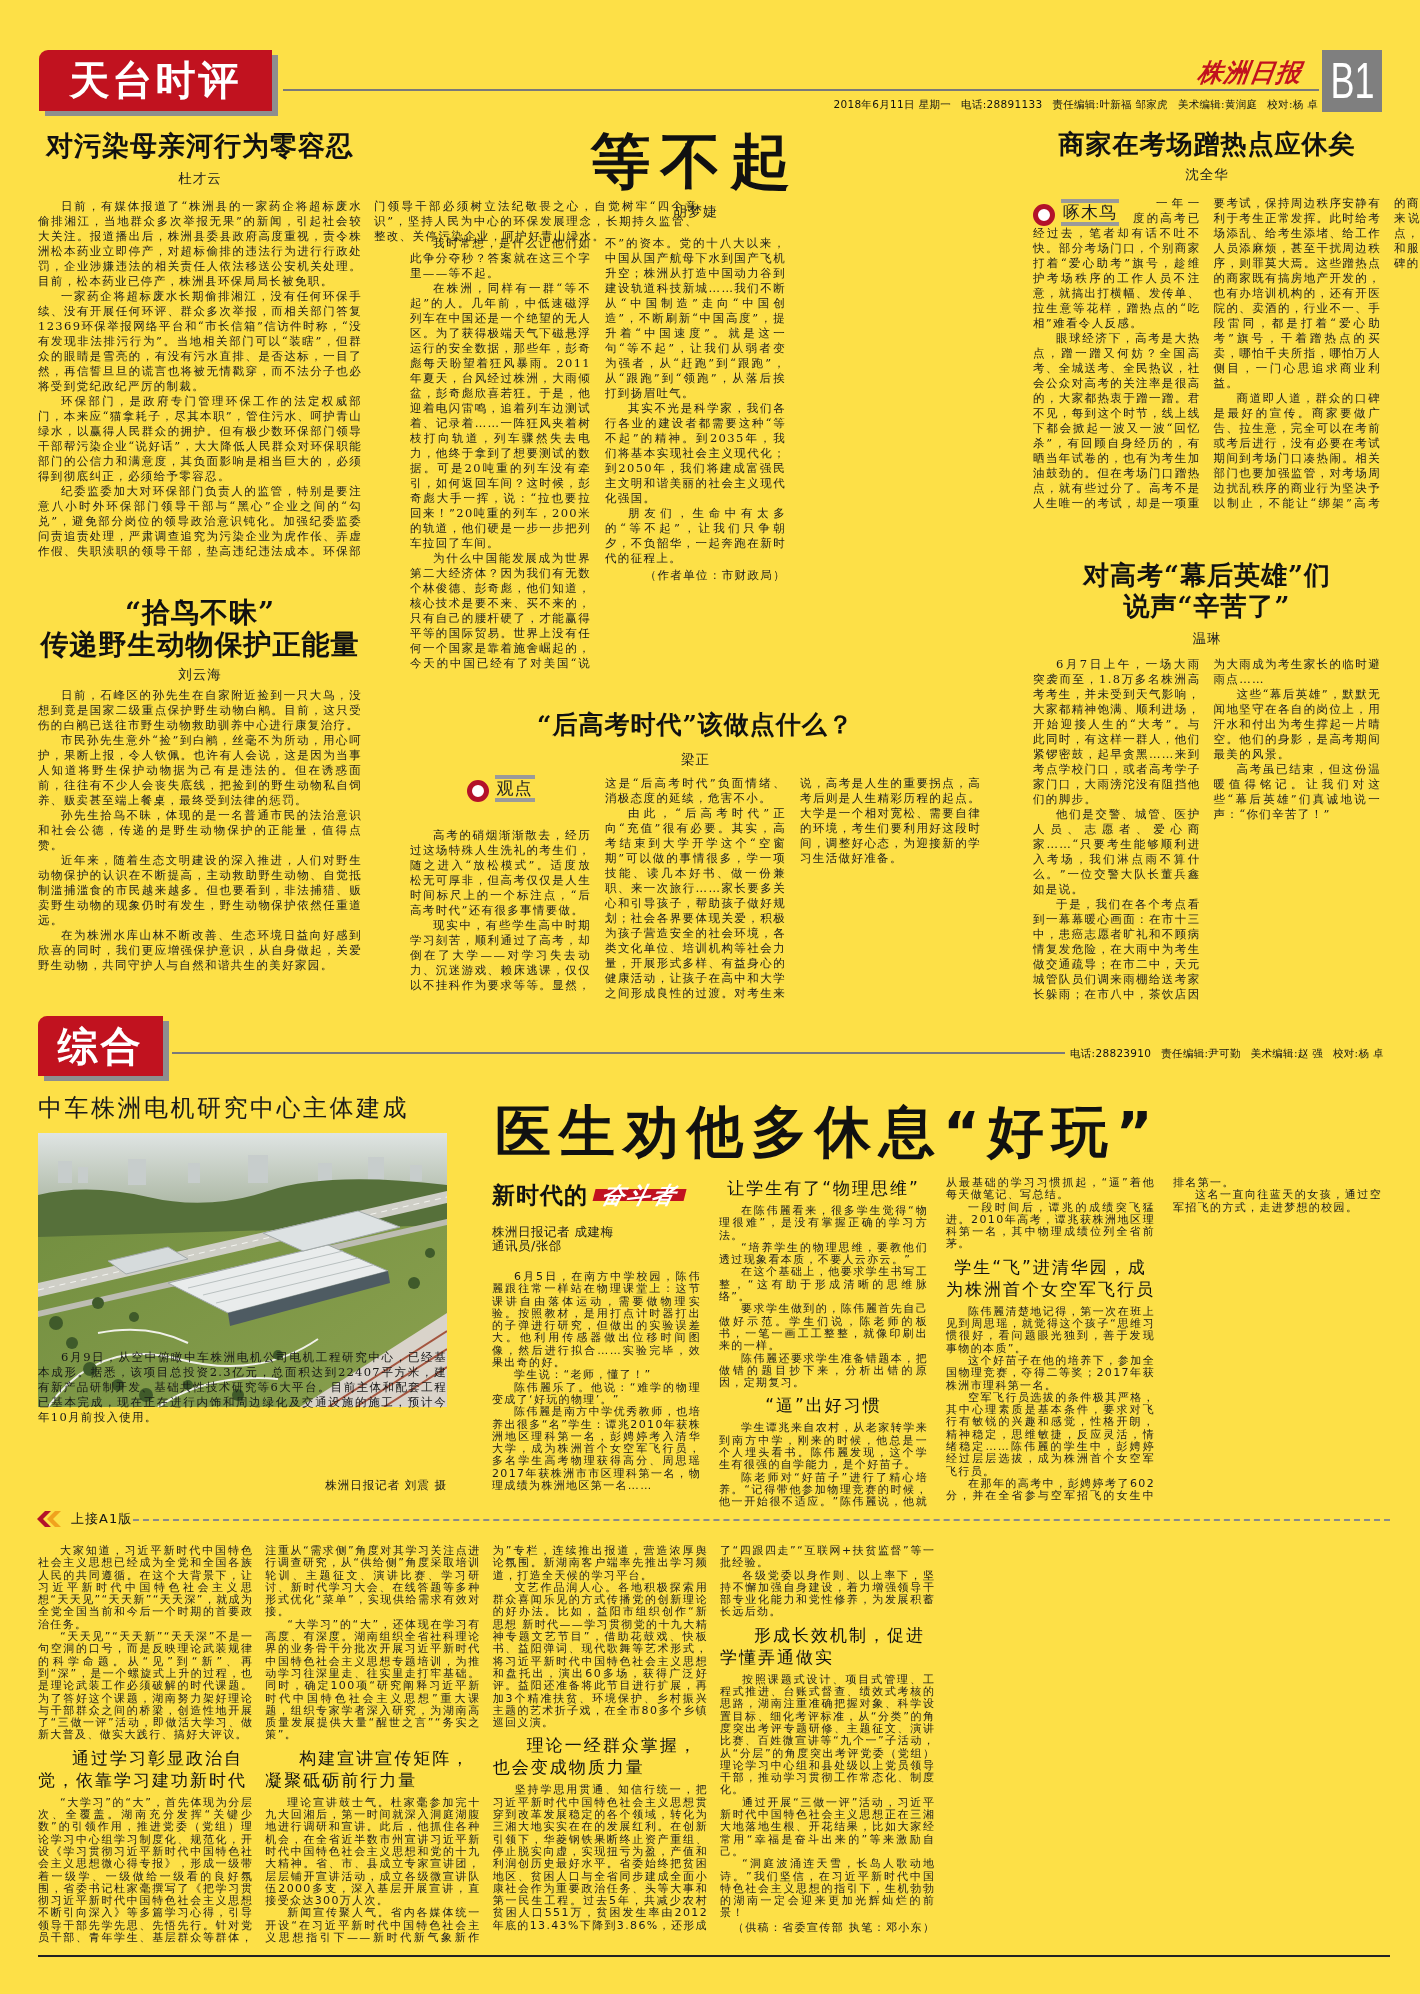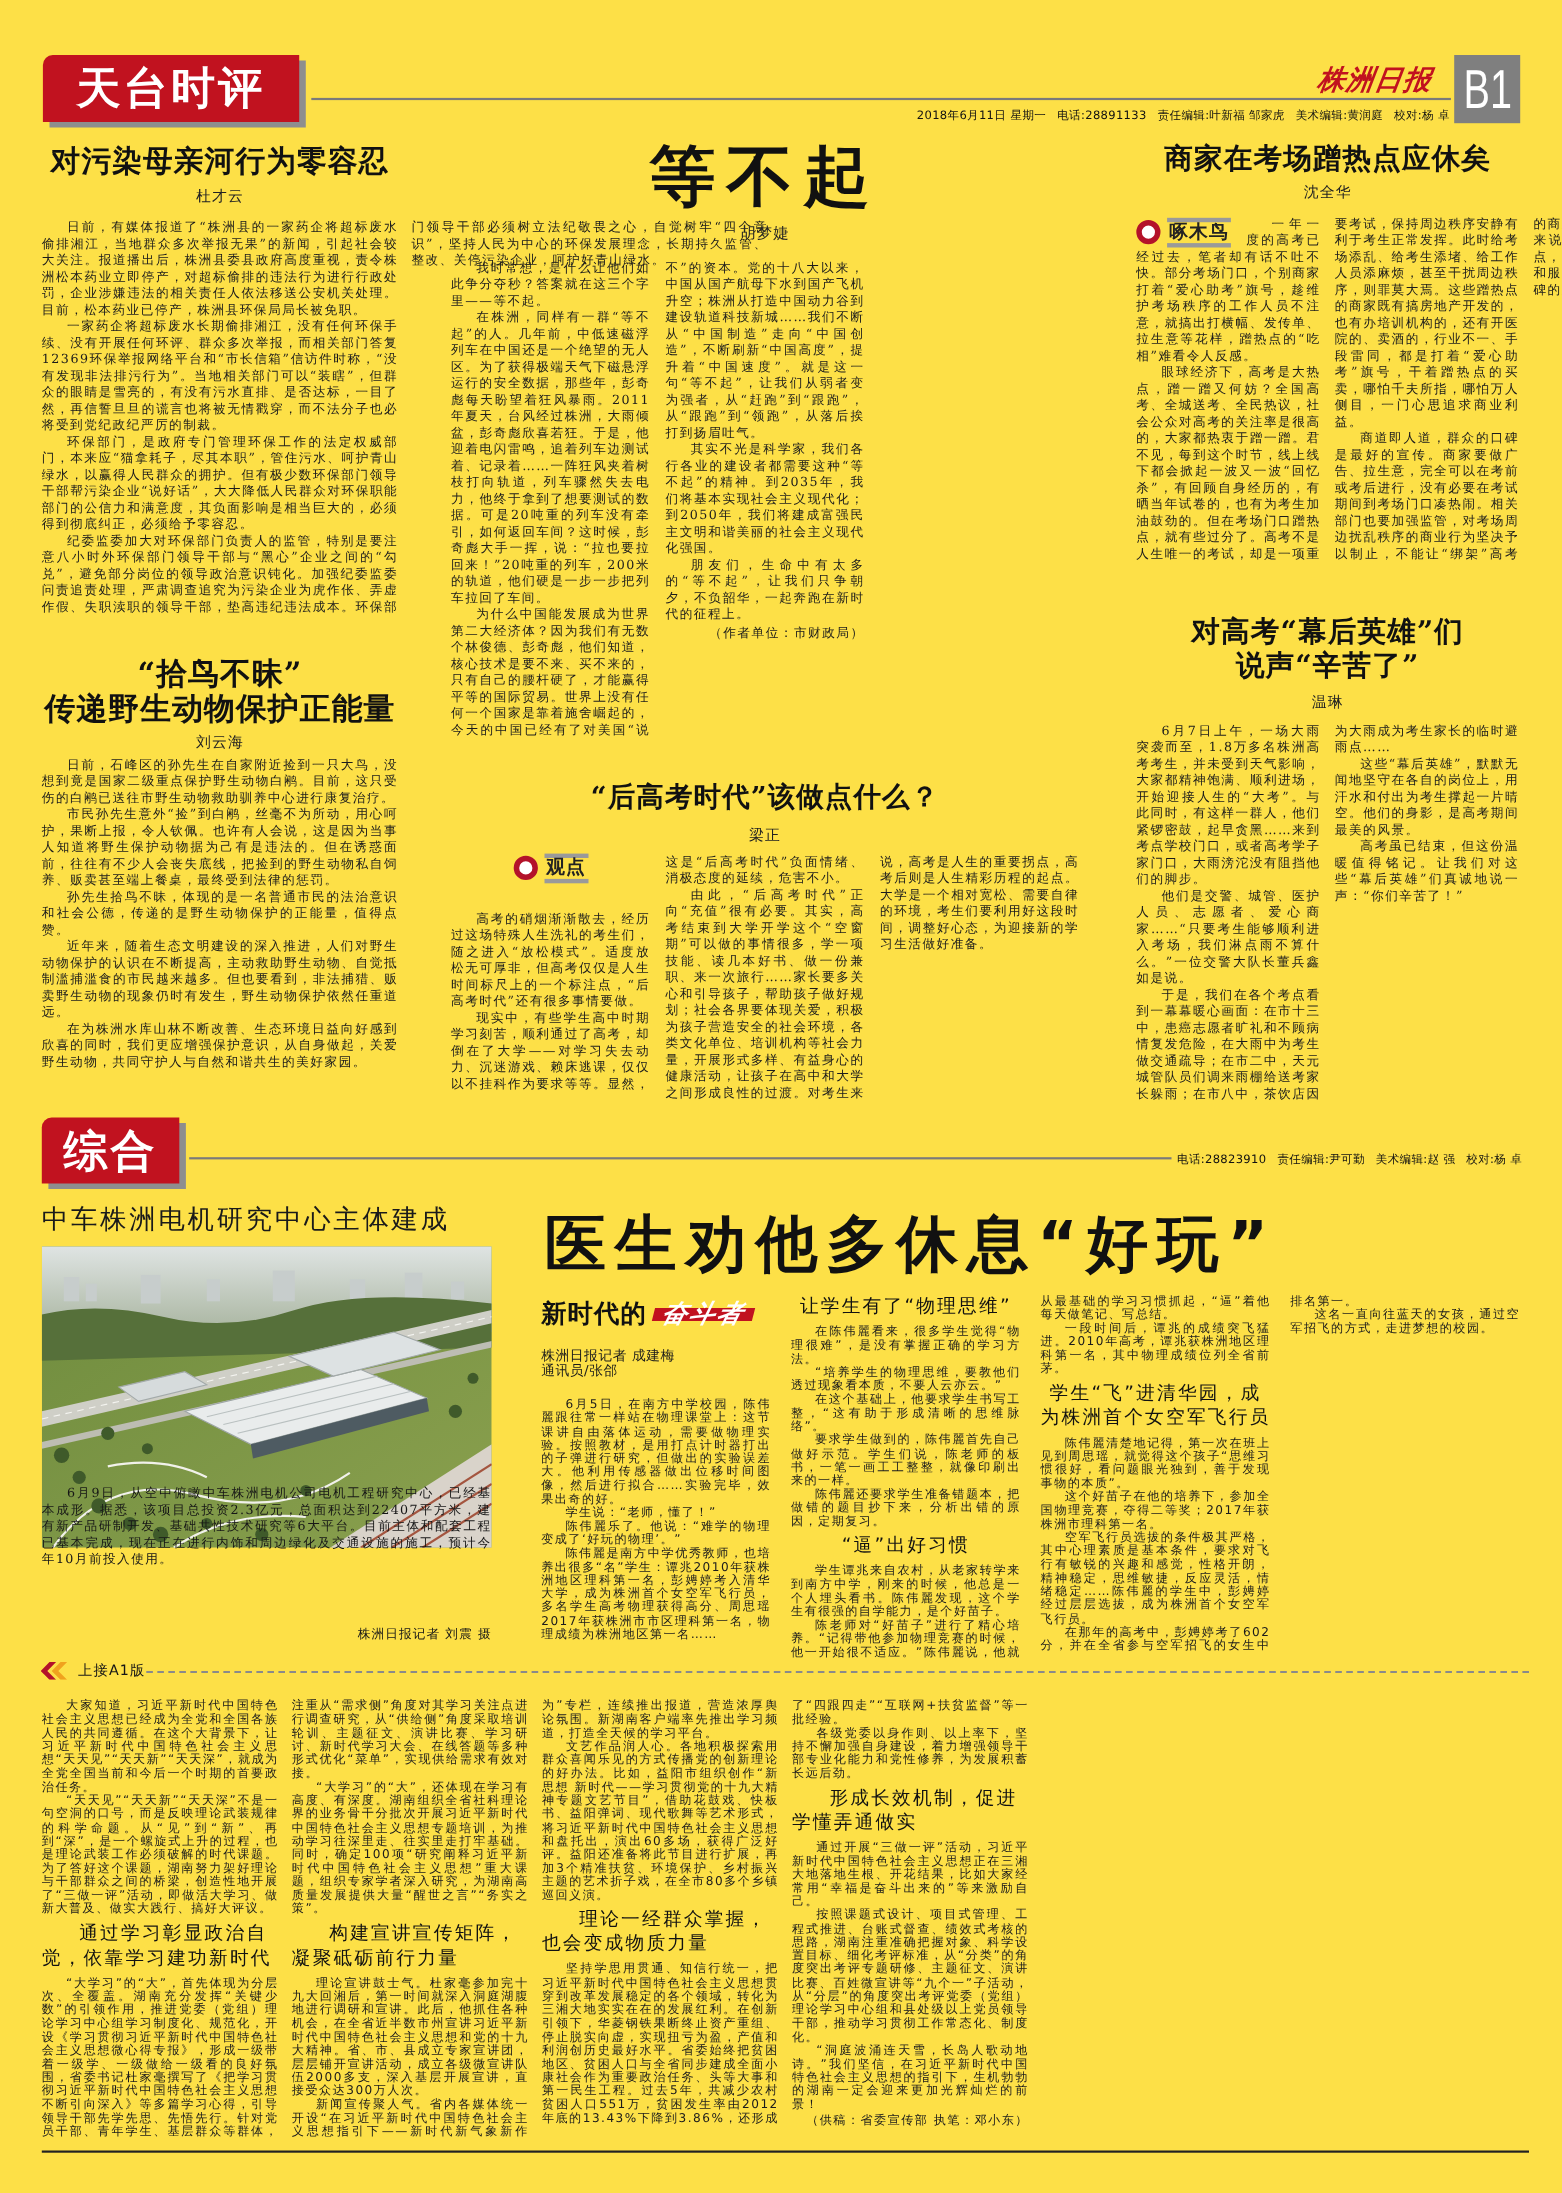--- a/index.html
+++ b/index.html
@@ -40,21 +40,21 @@
   .c3 { column-count:3; column-gap:14px; }
   .c4 { column-count:4; column-gap:18px; }
   .c6 { column-count:6; column-gap:12px; }
   .para { margin:0; text-indent:2em; text-align:justify; }
   .subhead { font-size:17px; line-height:22px; letter-spacing:2px; text-indent:2em; margin:5px 0 6px; color:#111;
              break-inside:avoid; }
   .phys .subhead { text-indent:0; text-align:center; }
   .signoff { text-align:right; margin-top:2px; }
 
   
-  .col-label { display:flex; align-items:center;font-weight:bold; }
+  .col-label { display:flex; align-items:flex-end; }
   .ring { width:12px; height:12px; border:5px solid #b3122a; border-radius:50%; background:#fff; flex:none; }
   .label-text { margin-left:6px; font-family:"DejaVu Sans", sans-serif; font-size:17px; line-height:19px;
                 border-top:4px solid #9a9a9a; border-bottom:4px solid #9a9a9a; padding:0 2px; letter-spacing:1px; color:#222; }
   .float-label { float:left; width:96px; height:30px; margin:0 4px 0 0; }
   .block-label { justify-content:center; margin:0 0 26px; height:26px; }
 
   .series-label { display:flex; align-items:center; height:32px; margin:2px 0 14px; }
   .series-prefix { font-size:23px; font-weight:bold; letter-spacing:1px; color:#111; }
   .series-hl { margin-left:6px; background:#c1121f; color:#fff; font-size:23px; font-weight:bold; font-style:italic;
                padding:0 8px; transform:skewX(-14deg); letter-spacing:2px; }
@@ -277,19 +277,19 @@
       <p class="para">“大学习”的“大”，首先体现为分层次、全覆盖。湖南充分发挥“关键少数”的引领作用，推进党委（党组）理论学习中心组学习制度化、规范化，开设《学习贯彻习近平新时代中国特色社会主义思想微心得专报》，形成一级带着一级学、一级做给一级看的良好氛围，省委书记杜家毫撰写了《把学习贯彻习近平新时代中国特色社会主义思想不断引向深入》等多篇学习心得，引导领导干部先学先思、先悟先行。针对党员干部、青年学生、基层群众等群体，注重从“需求侧”角度对其学习关注点进行调查研究，从“供给侧”角度采取培训轮训、主题征文、演讲比赛、学习研讨、新时代学习大会、在线答题等多种形式优化“菜单”，实现供给需求有效对接。</p>
       <p class="para">“大学习”的“大”，还体现在学习有高度、有深度。湖南组织全省社科理论界的业务骨干分批次开展习近平新时代中国特色社会主义思想专题培训，为推动学习往深里走、往实里走打牢基础。同时，确定100项“研究阐释习近平新时代中国特色社会主义思想”重大课题，组织专家学者深入研究，为湖南高质量发展提供大量“醒世之言”“务实之策”。</p>
       <div class="subhead">构建宣讲宣传矩阵，凝聚砥砺前行力量</div>
       <p class="para">理论宣讲鼓士气。杜家毫参加完十九大回湘后，第一时间就深入洞庭湖腹地进行调研和宣讲。此后，他抓住各种机会，在全省近半数市州宣讲习近平新时代中国特色社会主义思想和党的十九大精神。省、市、县成立专家宣讲团，层层铺开宣讲活动，成立各级微宣讲队伍2000多支，深入基层开展宣讲，直接受众达300万人次。</p>
       <p class="para">新闻宣传聚人气。省内各媒体统一开设“在习近平新时代中国特色社会主义思想指引下——新时代新气象新作为”专栏，连续推出报道，营造浓厚舆论氛围。新湖南客户端率先推出学习频道，打造全天候的学习平台。</p>
       <p class="para">文艺作品润人心。各地积极探索用群众喜闻乐见的方式传播党的创新理论的好办法。比如，益阳市组织创作“新思想 新时代——学习贯彻党的十九大精神专题文艺节目”，借助花鼓戏、快板书、益阳弹词、现代歌舞等艺术形式，将习近平新时代中国特色社会主义思想和盘托出，演出60多场，获得广泛好评。益阳还准备将此节目进行扩展，再加3个精准扶贫、环境保护、乡村振兴主题的艺术折子戏，在全市80多个乡镇巡回义演。</p>
       <div class="subhead">理论一经群众掌握，也会变成物质力量</div>
       <p class="para">坚持学思用贯通、知信行统一，把习近平新时代中国特色社会主义思想贯穿到改革发展稳定的各个领域，转化为三湘大地实实在在的发展红利。在创新引领下，华菱钢铁果断终止资产重组、停止脱实向虚，实现扭亏为盈，产值和利润创历史最好水平。省委始终把贫困地区、贫困人口与全省同步建成全面小康社会作为重要政治任务、头等大事和第一民生工程。过去5年，共减少农村贫困人口551万，贫困发生率由2012年底的13.43%下降到3.86%，还形成了“四跟四走”“互联网+扶贫监督”等一批经验。</p>
       <p class="para">各级党委以身作则、以上率下，坚持不懈加强自身建设，着力增强领导干部专业化能力和党性修养，为发展积蓄长远后劲。</p>
       <div class="subhead">形成长效机制，促进学懂弄通做实</div>
+      <p class="para">按照课题式设计、项目式管理、工程式推进、台账式督查、绩效式考核的思路，湖南注重准确把握对象、科学设置目标、细化考评标准，从“分类”的角度突出考评专题研修、主题征文、演讲比赛、百姓微宣讲等“九个一”子活动，从“分层”的角度突出考评党委（党组）理论学习中心组和县处级以上党员领导干部，推动学习贯彻工作常态化、制度化。</p>
       <p class="para">通过开展“三做一评”活动，习近平新时代中国特色社会主义思想正在三湘大地落地生根、开花结果，比如大家经常用“幸福是奋斗出来的”等来激励自己。</p>
-      <p class="para">按照课题式设计、项目式管理、工程式推进、台账式督查、绩效式考核的思路，湖南注重准确把握对象、科学设置目标、细化考评标准，从“分类”的角度突出考评专题研修、主题征文、演讲比赛、百姓微宣讲等“九个一”子活动，从“分层”的角度突出考评党委（党组）理论学习中心组和县处级以上党员领导干部，推动学习贯彻工作常态化、制度化。</p>
       <p class="para">“洞庭波涌连天雪，长岛人歌动地诗。”我们坚信，在习近平新时代中国特色社会主义思想的指引下，生机勃勃的湖南一定会迎来更加光辉灿烂的前景！</p>
       <div class="signoff">（供稿：省委宣传部 执笔：邓小东）</div>
     </div>
   <div class="rule-black"></div>
 </div>
 
 </body></html>

